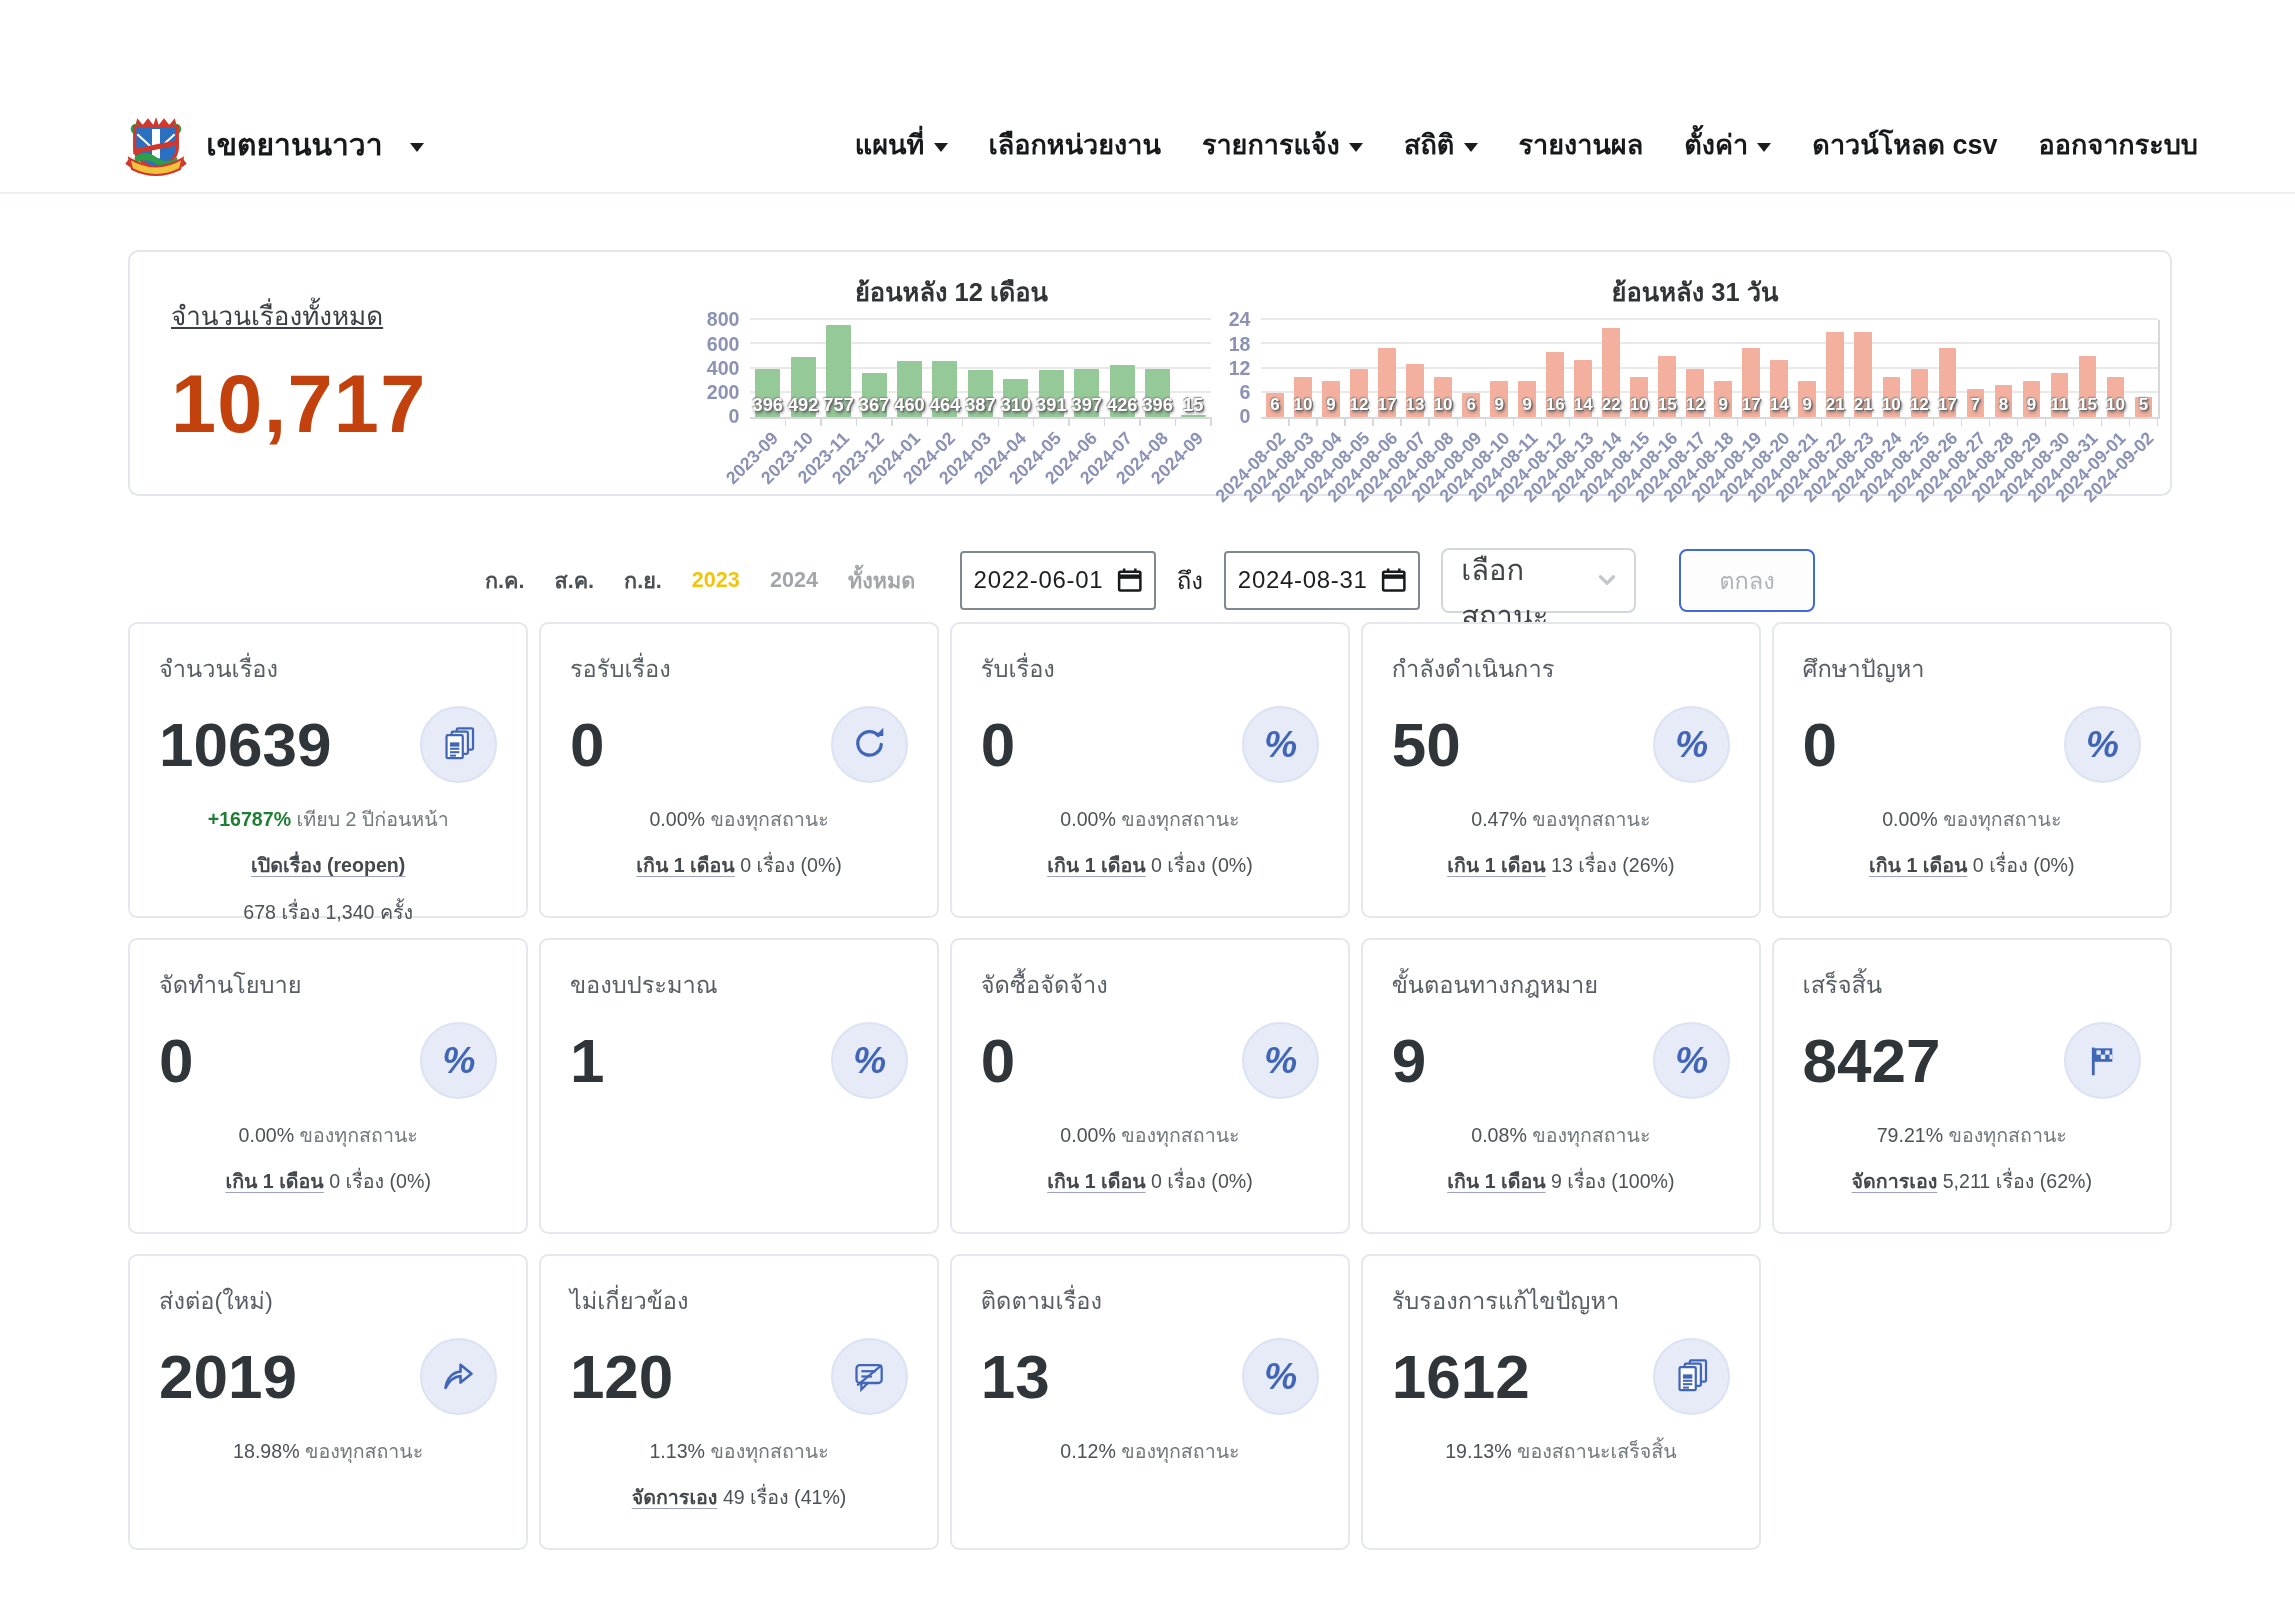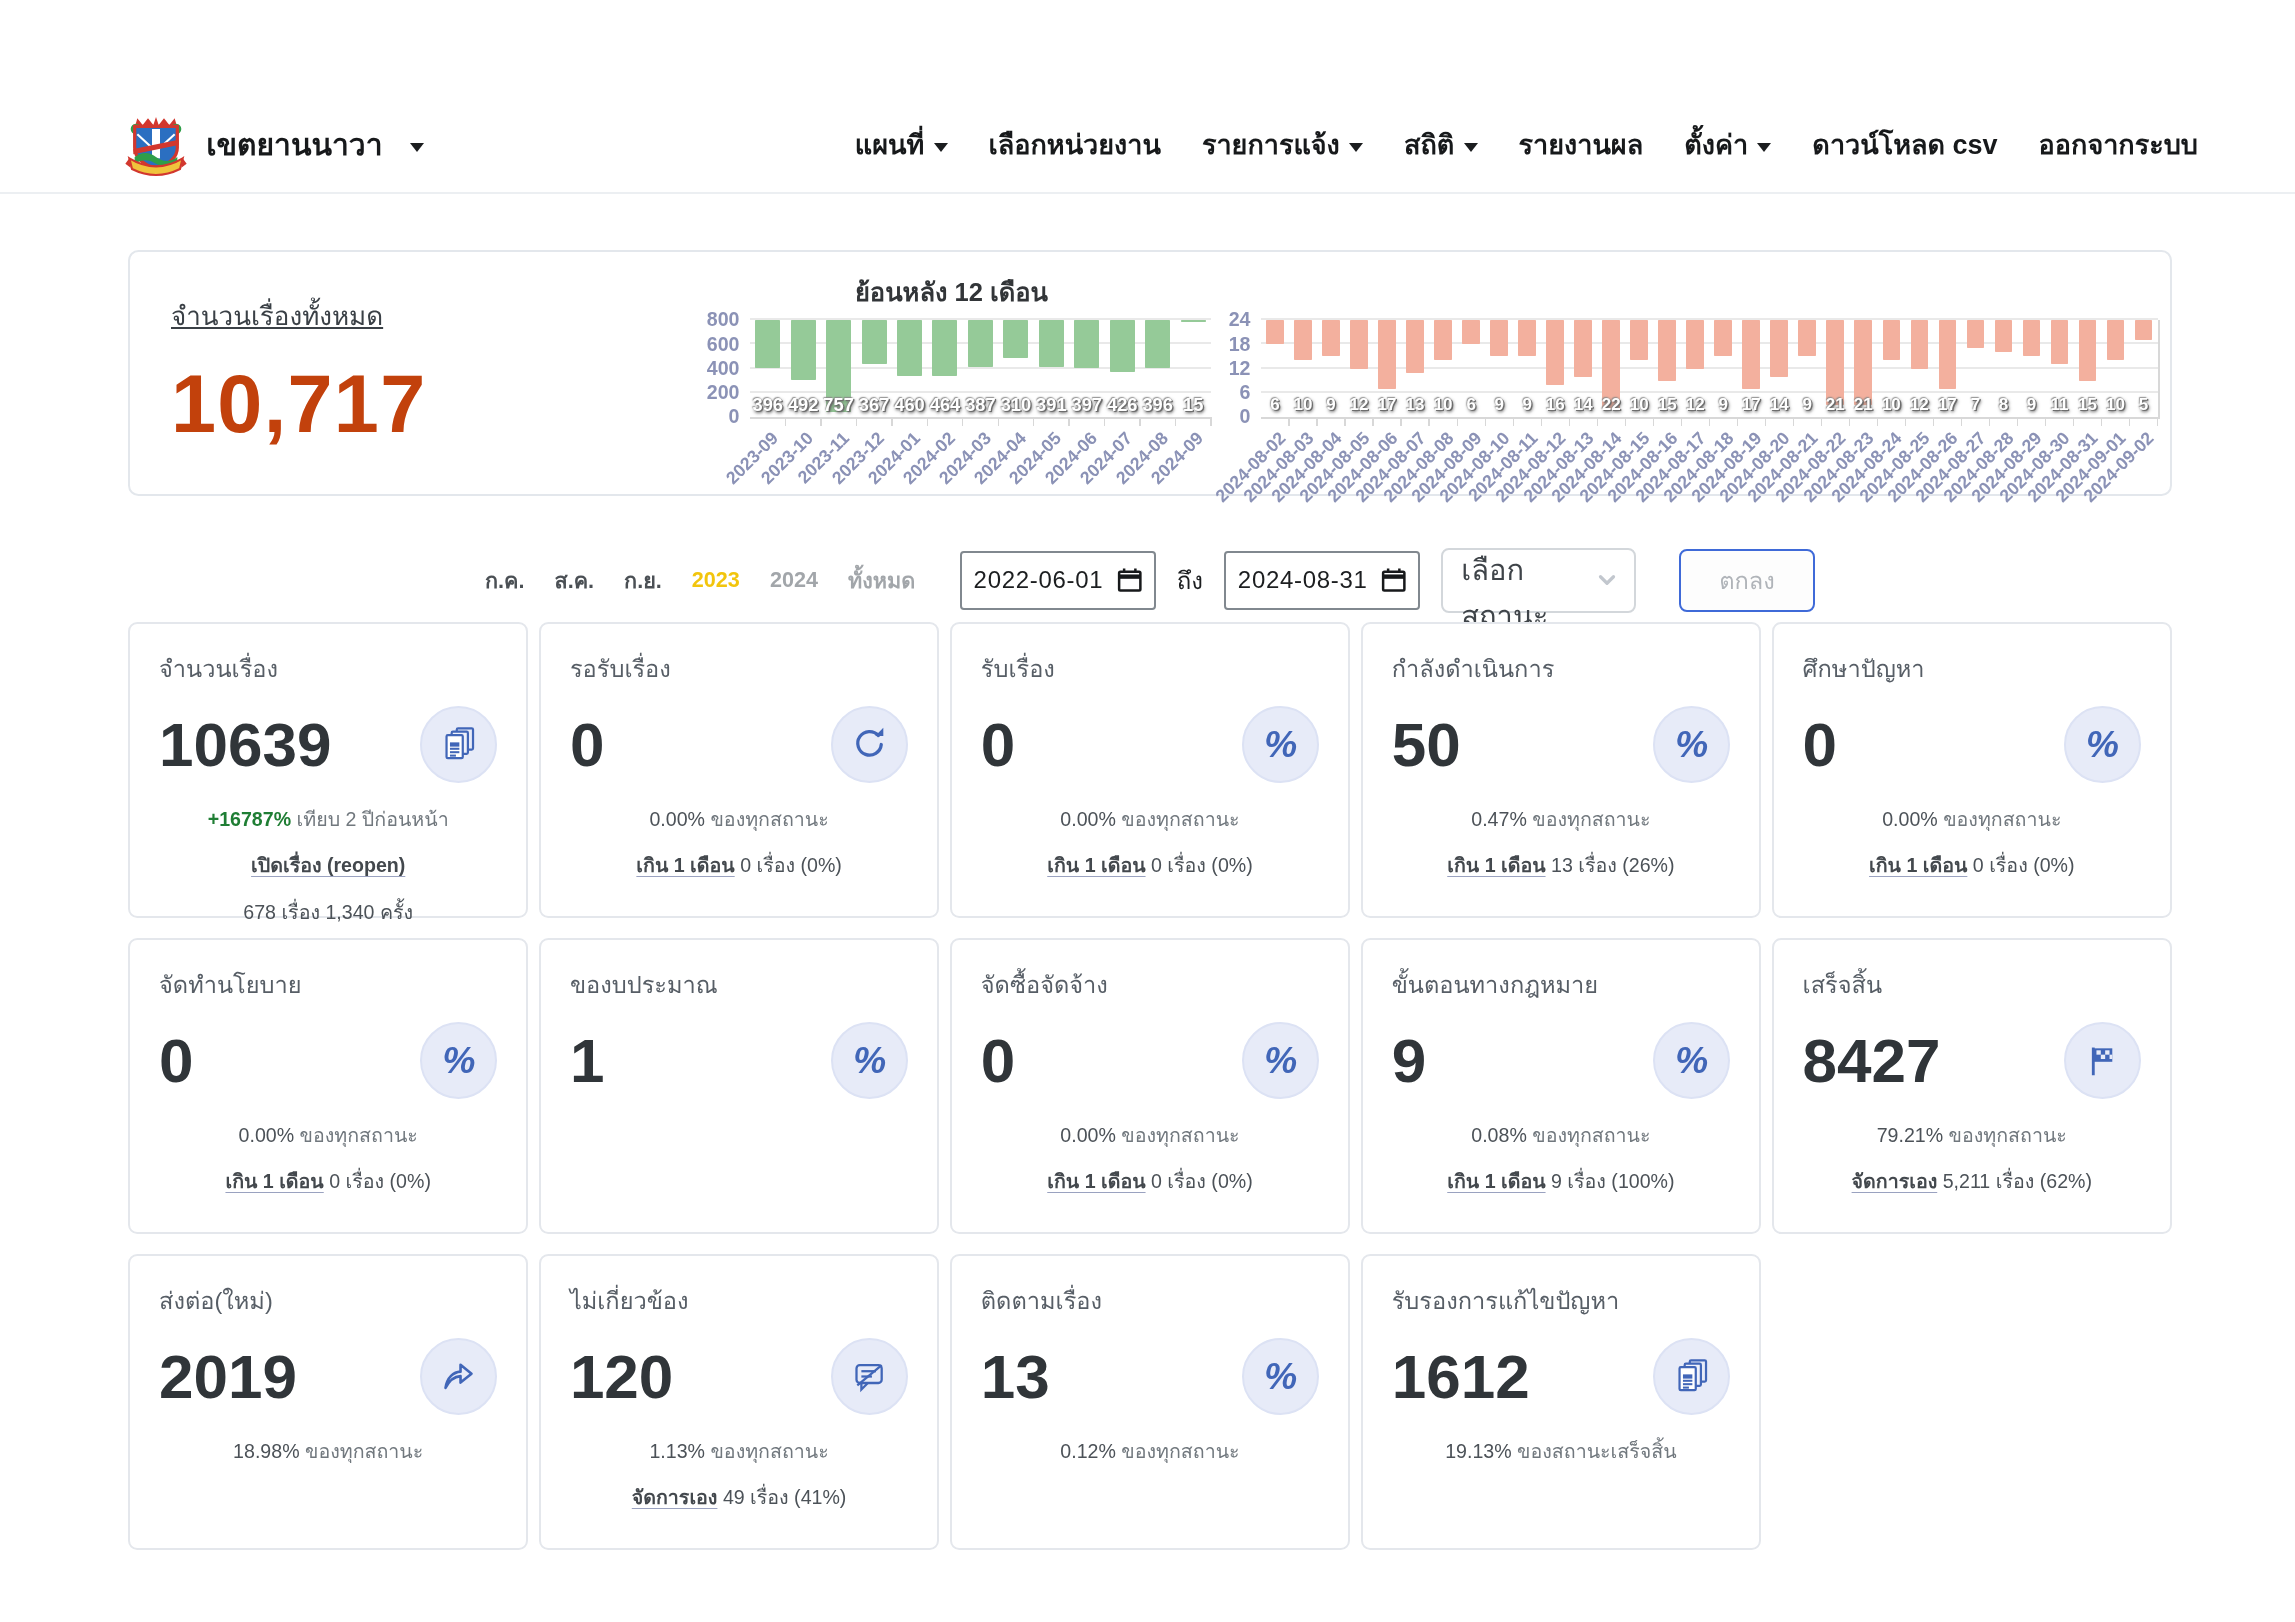--- a/index.html
+++ b/index.html
@@ -39,21 +39,21 @@
   .chart-12m { width:537px; }
   .chart-31d { flex:1; }
   .chart-title { margin-top:19.6px; text-align:center; font-size:25.5px; font-weight:700; color:#323538; }
   .plot { position:absolute; top:68px; height:99px; border-bottom:2px solid #d8d8d8; }
   .chart-12m .plot { left:67px; right:9.2px; }
   .chart-31d .plot { left:41px; right:10.5px; border-right:2px solid #d8d8d8; }
   .gridline { position:absolute; left:0; right:0; height:2px; background:#e9e9e9; z-index:0; }
   .ytick { position:absolute; right:calc(100% + 10.5px); transform:translateY(50%);
     font-size:19.6px; font-weight:700; color:#8b92b6; line-height:1;margin-top:16px; }
   .bars { position:absolute; inset:0; display:flex; align-items:flex-end; }
-  .bar-slot { flex:1; position:relative; height:100%; display:flex; align-items:flex-start; justify-content:center; }
+  .bar-slot { flex:1; position:relative; height:100%; display:flex; align-items:flex-end; justify-content:center; }
   .bar { border-radius:0.7px; z-index:1; }
   .bar-val { position:absolute; bottom:1.3px; left:50%; transform:translateX(-50%);
     color:#ffffff; font-weight:700; font-size:18.3px; z-index:2; line-height:1.2;
     text-shadow:1.3px 1.3px 0 #6d6d6d, -0.7px -0.7px 1.3px #8a8a8a, 1.3px 2px 3.3px #555; }
   .axis-tick { position:absolute; right:-0.7px; top:100%; width:1.3px; height:8.5px; background:#d8d8d8; }
   .x-label { position:absolute; top:calc(100% + 10.5px); right:50%;
     transform:rotate(-45deg); transform-origin:100% 0;
     font-size:17.7px; font-weight:700; color:#8b92b6; white-space:nowrap; }
   
   .filter-row { margin-top:50px; height:68px; display:flex; align-items:center; justify-content:center; gap:21px; }
@@ -242,20 +242,21 @@
           <div class="ytick" style="bottom: 25%;">200</div>
           <div class="gridline" style="bottom: 50%;"></div>
           <div class="ytick" style="bottom: 50%;">400</div>
           <div class="gridline" style="bottom: 75%;"></div>
           <div class="ytick" style="bottom: 75%;">600</div>
           <div class="gridline" style="bottom: 100%;"></div>
           <div class="ytick" style="bottom: 100%;">800</div>
         </div>
     </div>
     <div class="chart chart-31d" id="chart-1">
+      <div class="chart-title">ย้อนหลัง 31 วัน</div>
       <div class="plot">
           <div class="bars">
             <div class="bar-slot">
               <div class="bar" style="width: 17.7px; height: 25%; background: rgb(243, 176, 158);"></div>
               <div class="bar-val" style="font-size: 17px;">6</div>
               <div class="x-label">2024-08-02</div>
               <div class="axis-tick"></div>
             </div>
             <div class="bar-slot">
               <div class="bar" style="width: 17.7px; height: 41.6667%; background: rgb(243, 176, 158);"></div>

